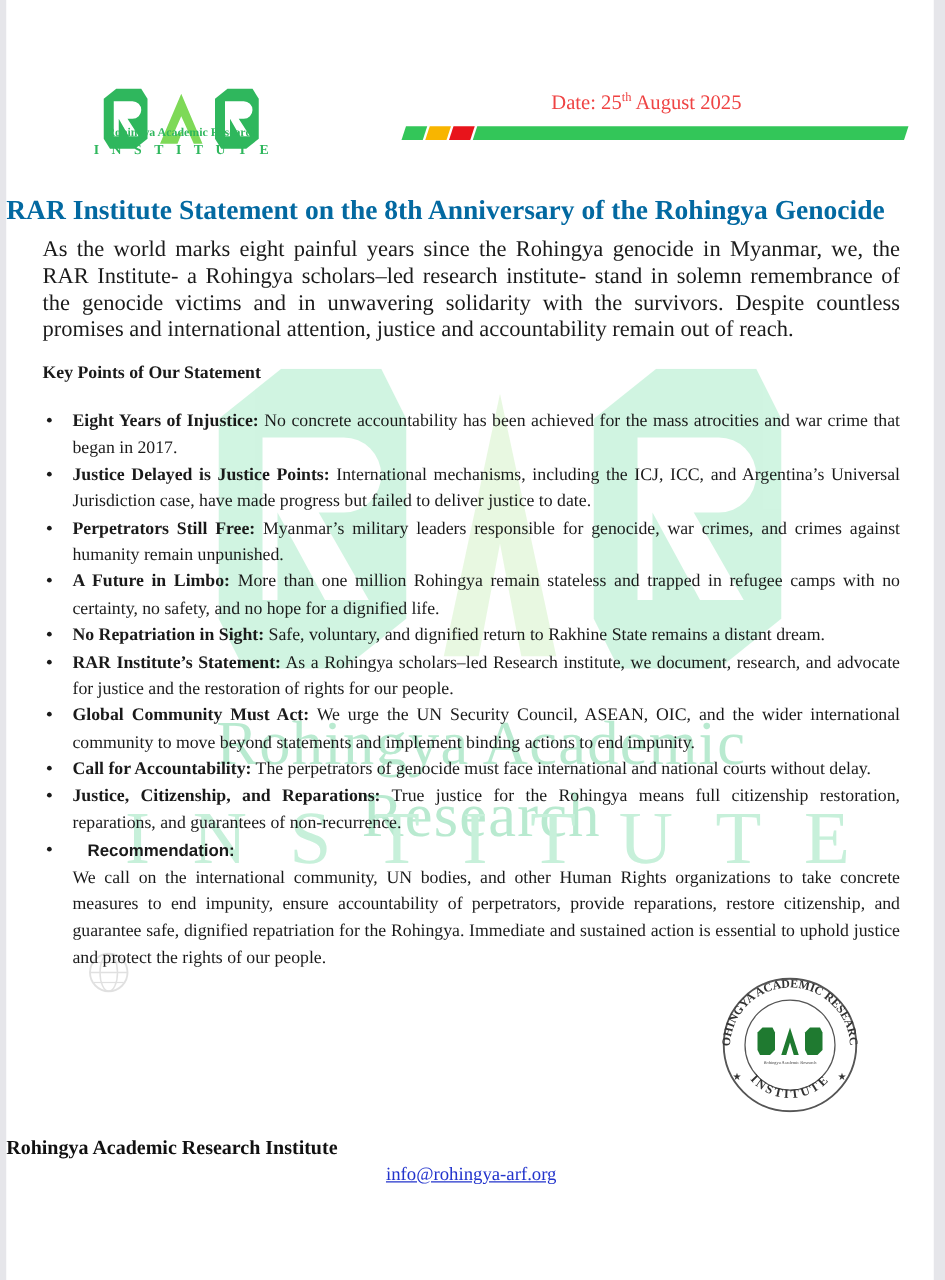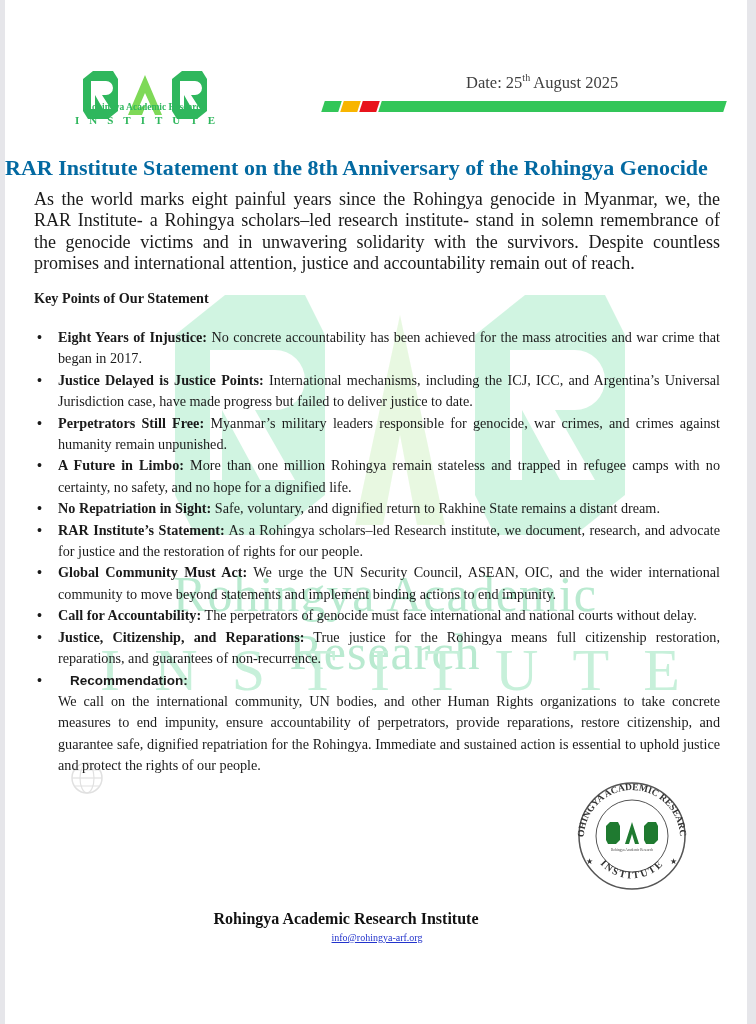--- a/index.html
+++ b/index.html
@@ -31,21 +31,21 @@
   .logo-sub {
     position:absolute; left:68px; top:102px; width:145px; text-align:center;
     font-size:9.5px; font-weight:bold; color:#2fb75d;
   }
   .logo-inst {
     position:absolute; left:70px; top:114px; width:140px;
     display:flex; justify-content:space-between;
     font-size:11px; font-weight:bold; color:#2fb75d;
   }
   .date {
-    position:absolute; left:461px; top:72px; font-size:16.5px; color:#404040;
+    position:absolute; left:436px; top:72px; font-size:16.5px; color:#ef4444;
   }
   .date sup { font-size:10px; }
   .stripe { position:absolute; left:316px; top:101px; height:11px; }
   .stripe span { position:absolute; top:0; height:11px; transform:skewX(-18deg); }
 
   
   .title {
     position:absolute; left:0; top:155px; width:742px; text-align:left;
     font-size:22px; font-weight:bold; color:#0369a1;
   }
@@ -60,26 +60,26 @@
   .point { position:relative; padding-left:24px; font-size:14.2px; line-height:21.4px; text-align:justify; margin-bottom:0; }
   .point .bullet { position:absolute; left:3px; top:0; font-weight:bold; }
   .point b { font-weight:bold; }
   .rec-head { font-family:"Liberation Sans", "DejaVu Sans", sans-serif; font-weight:bold; font-size:13.5px;margin-left:12px; }
 
   
   .seal { position:absolute; left:557px; top:780px; width:140px; height:110px; }
 
   
   .foot-name {
-    position:absolute; left:0; top:910px; width:682px; text-align:center;
+    position:absolute; left:0; top:910px; width:682px; 
     font-size:16px; font-weight:bold; color:#111;
   }
   .foot-email {
     position:absolute; left:0; top:932px; width:744px; text-align:center;
-    font-size:10px; color:#2233cc; text-decoration:underline;
+    font-size:15px; color:#2233cc; text-decoration:underline;
   }
 </style>
 </head>
 <body>
 
 <div class="page">
 
   <svg class="wm wm-logo" viewBox="0 0 490 240">
     <polygon points="20,40 70,0 150,0 170,40 170,200 120,240 40,240 20,200" fill="#2fd07a"></polygon>
     <path d="M55,55 h65 a30,30 0 0 1 0,60 h-20 l40,70 h-35 l-38,-70 v70 h-12 z" fill="#ffffff"></path>

